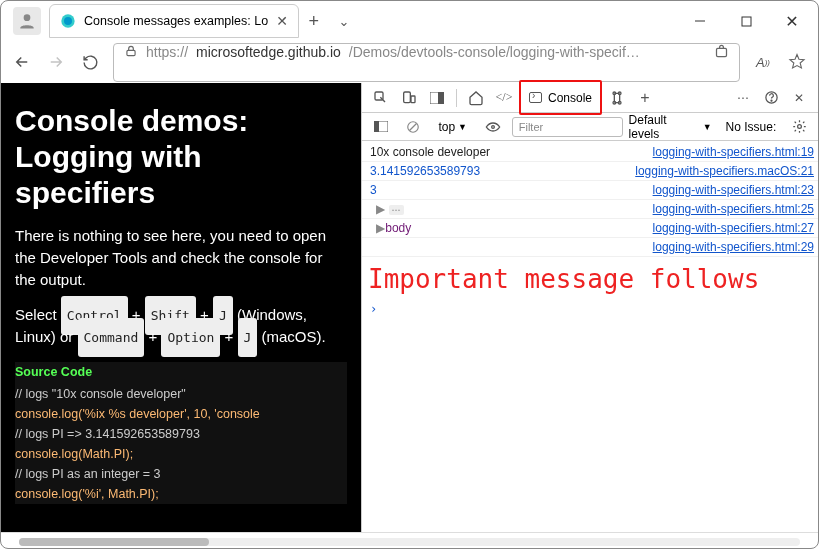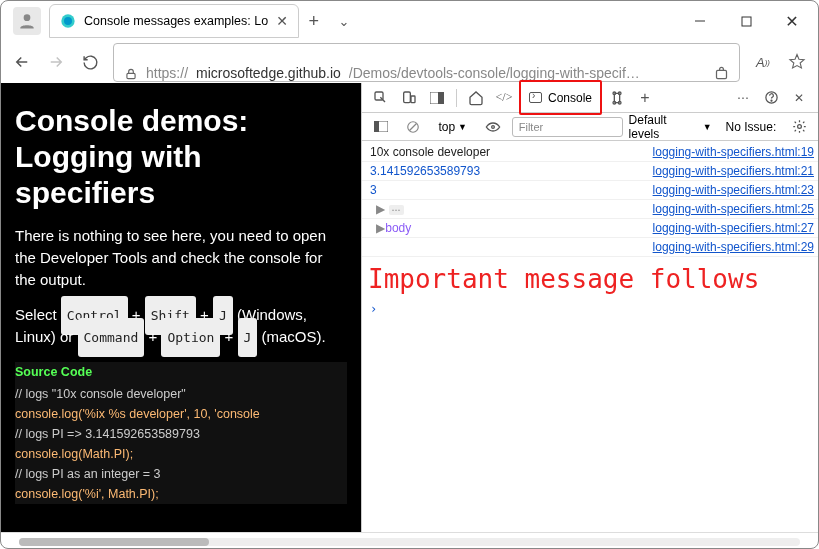--- a/index.html
+++ b/index.html
@@ -11,21 +11,21 @@
 .tab { display: flex; align-items: center; gap: 8px; height: 34px; padding: 0 10px; border: 1px solid #ccc; border-radius: 6px 6px 0 0; background: #fff; font-size: 12.5px; max-width: 250px; }
 .tab .favicon { width: 16px; height: 16px; }
 .tab .title { flex: 1; white-space: nowrap; overflow: hidden; text-overflow: ellipsis; }
 .tab .close { font-size: 14px; color: #555; }
 .newtab { width: 30px; height: 30px; display: flex; align-items: center; justify-content: center; font-size: 18px; color: #555; }
 .winbtns { margin-left: auto; display: flex; gap: 2px; }
 .winbtns div { width: 44px; height: 30px; display: flex; align-items: center; justify-content: center; color: #333; }
 
 .addrbar { display: flex; align-items: center; height: 42px; padding: 0 10px; gap: 12px; }
 .iconbtn { width: 22px; height: 22px; display: flex; align-items: center; justify-content: center; color: #555; }
-.url-field { flex: 1; display: flex; align-items: flex-end; gap: 8px; border: 1px solid #bbb; border-radius: 4px; height: 39px; padding: 0 10px; font-size: 14px; overflow: hidden; }
+.url-field { flex: 1; display: flex; align-items: flex-start; gap: 8px; border: 1px solid #bbb; border-radius: 4px; height: 39px; padding: 0 10px; font-size: 14px; overflow: hidden; }
 .url-host { color: #333; }
 .url-path { color: #888; white-space: nowrap; overflow: hidden; text-overflow: ellipsis; }
 
 .content { display: flex; height: calc(549px - 40px - 42px - 18px); }
 .page { width: 360px; background: #000; color: #fff; padding: 20px 14px; overflow: hidden; position: relative; }
 .page h1 { font-size: 30px; font-weight: 700; line-height: 1.2; margin-bottom: 14px; }
 .page p { font-size: 15px; line-height: 1.45; margin-bottom: 14px; }
 kbd { background: #eee; color: #222; padding: 12px 6px; border-radius: 3px; font-family: Consolas, monospace; font-size: 13px; }
 .srcblock { background: #111; font-family: Consolas, monospace; font-size: 12.5px; line-height: 1.6; }
 .srcblock .hdr { color: #5f5; font-weight: bold; margin-bottom: 2px; }
@@ -46,21 +46,21 @@
 .dt-filters .lvls { display: flex; align-items: center; gap: 3px; margin-left: auto; }
 
 .dt-messages { flex: 1; overflow: hidden; font-family: Consolas, monospace; font-size: 12px; padding: 2px 0; position: relative; }
 .msgrow { display: flex; padding: 2px 4px; border-bottom: 1px solid #f0f0f0; }
 .msgrow .msg { flex: 1; padding-left: 4px; color: #222; }
 .msgrow .msg.blue { color: #15c; }
 .msgrow .src { color: #15c; text-decoration: underline; white-space: nowrap; }
 .msgrow .caret { color: #888; width: 12px; text-align: center; }
 .msgrow .tag { color: #a31; }
 .msgrow .dots { background: #eee; padding: 0 3px; border-radius: 2px; font-size: 9px; color: #555; }
-.msgrow .grey { color: #8b5cf6; }
+.msgrow .grey { color: #701a75; }
 .big-red { font-family: Consolas, monospace; font-size: 26px; color: #e22; padding: 6px 10px 4px 6px; line-height: 1.25; }
 .prompt { color: #15c; padding: 2px 8px; font-family: Consolas, monospace; }
 
 .statusbar { height: 18px; border-top: 1px solid #ddd; display: flex; align-items: center; }
 .scrollbar-track { margin: 0 18px; height: 8px; flex: 1; background: #eee; border-radius: 4px; position: relative; }
 .scrollbar-thumb { position: absolute; height: 8px; background: #bbb; border-radius: 4px; left: 0; width: 190px; }
 </style>
 </head>
 <body>
 
@@ -247,21 +247,21 @@
     </div>
 
     <div class="dt-messages">
       <div id="msglist">
           <div class="msgrow">
             <div class="msg " style="">10x console developer</div>
             <a class="src">logging-with-specifiers.html:19</a>
           </div>
           <div class="msgrow">
             <div class="msg blue" style="">3.141592653589793</div>
-            <a class="src">logging-with-specifiers.html:21</a>
+            <a class="src">logging-with-specifiers.macOS:21</a>
           </div>
           <div class="msgrow">
             <div class="msg blue" style="">3</div>
             <a class="src">logging-with-specifiers.html:23</a>
           </div>
           <div class="msgrow">
             <div class="msg " style="padding-left:10px"><span class="caret">▶</span><span class="tag"></span> <span class="dots">⋯</span> <span class="tag"></span></div>
             <a class="src">logging-with-specifiers.html:25</a>
           </div>
           <div class="msgrow">

